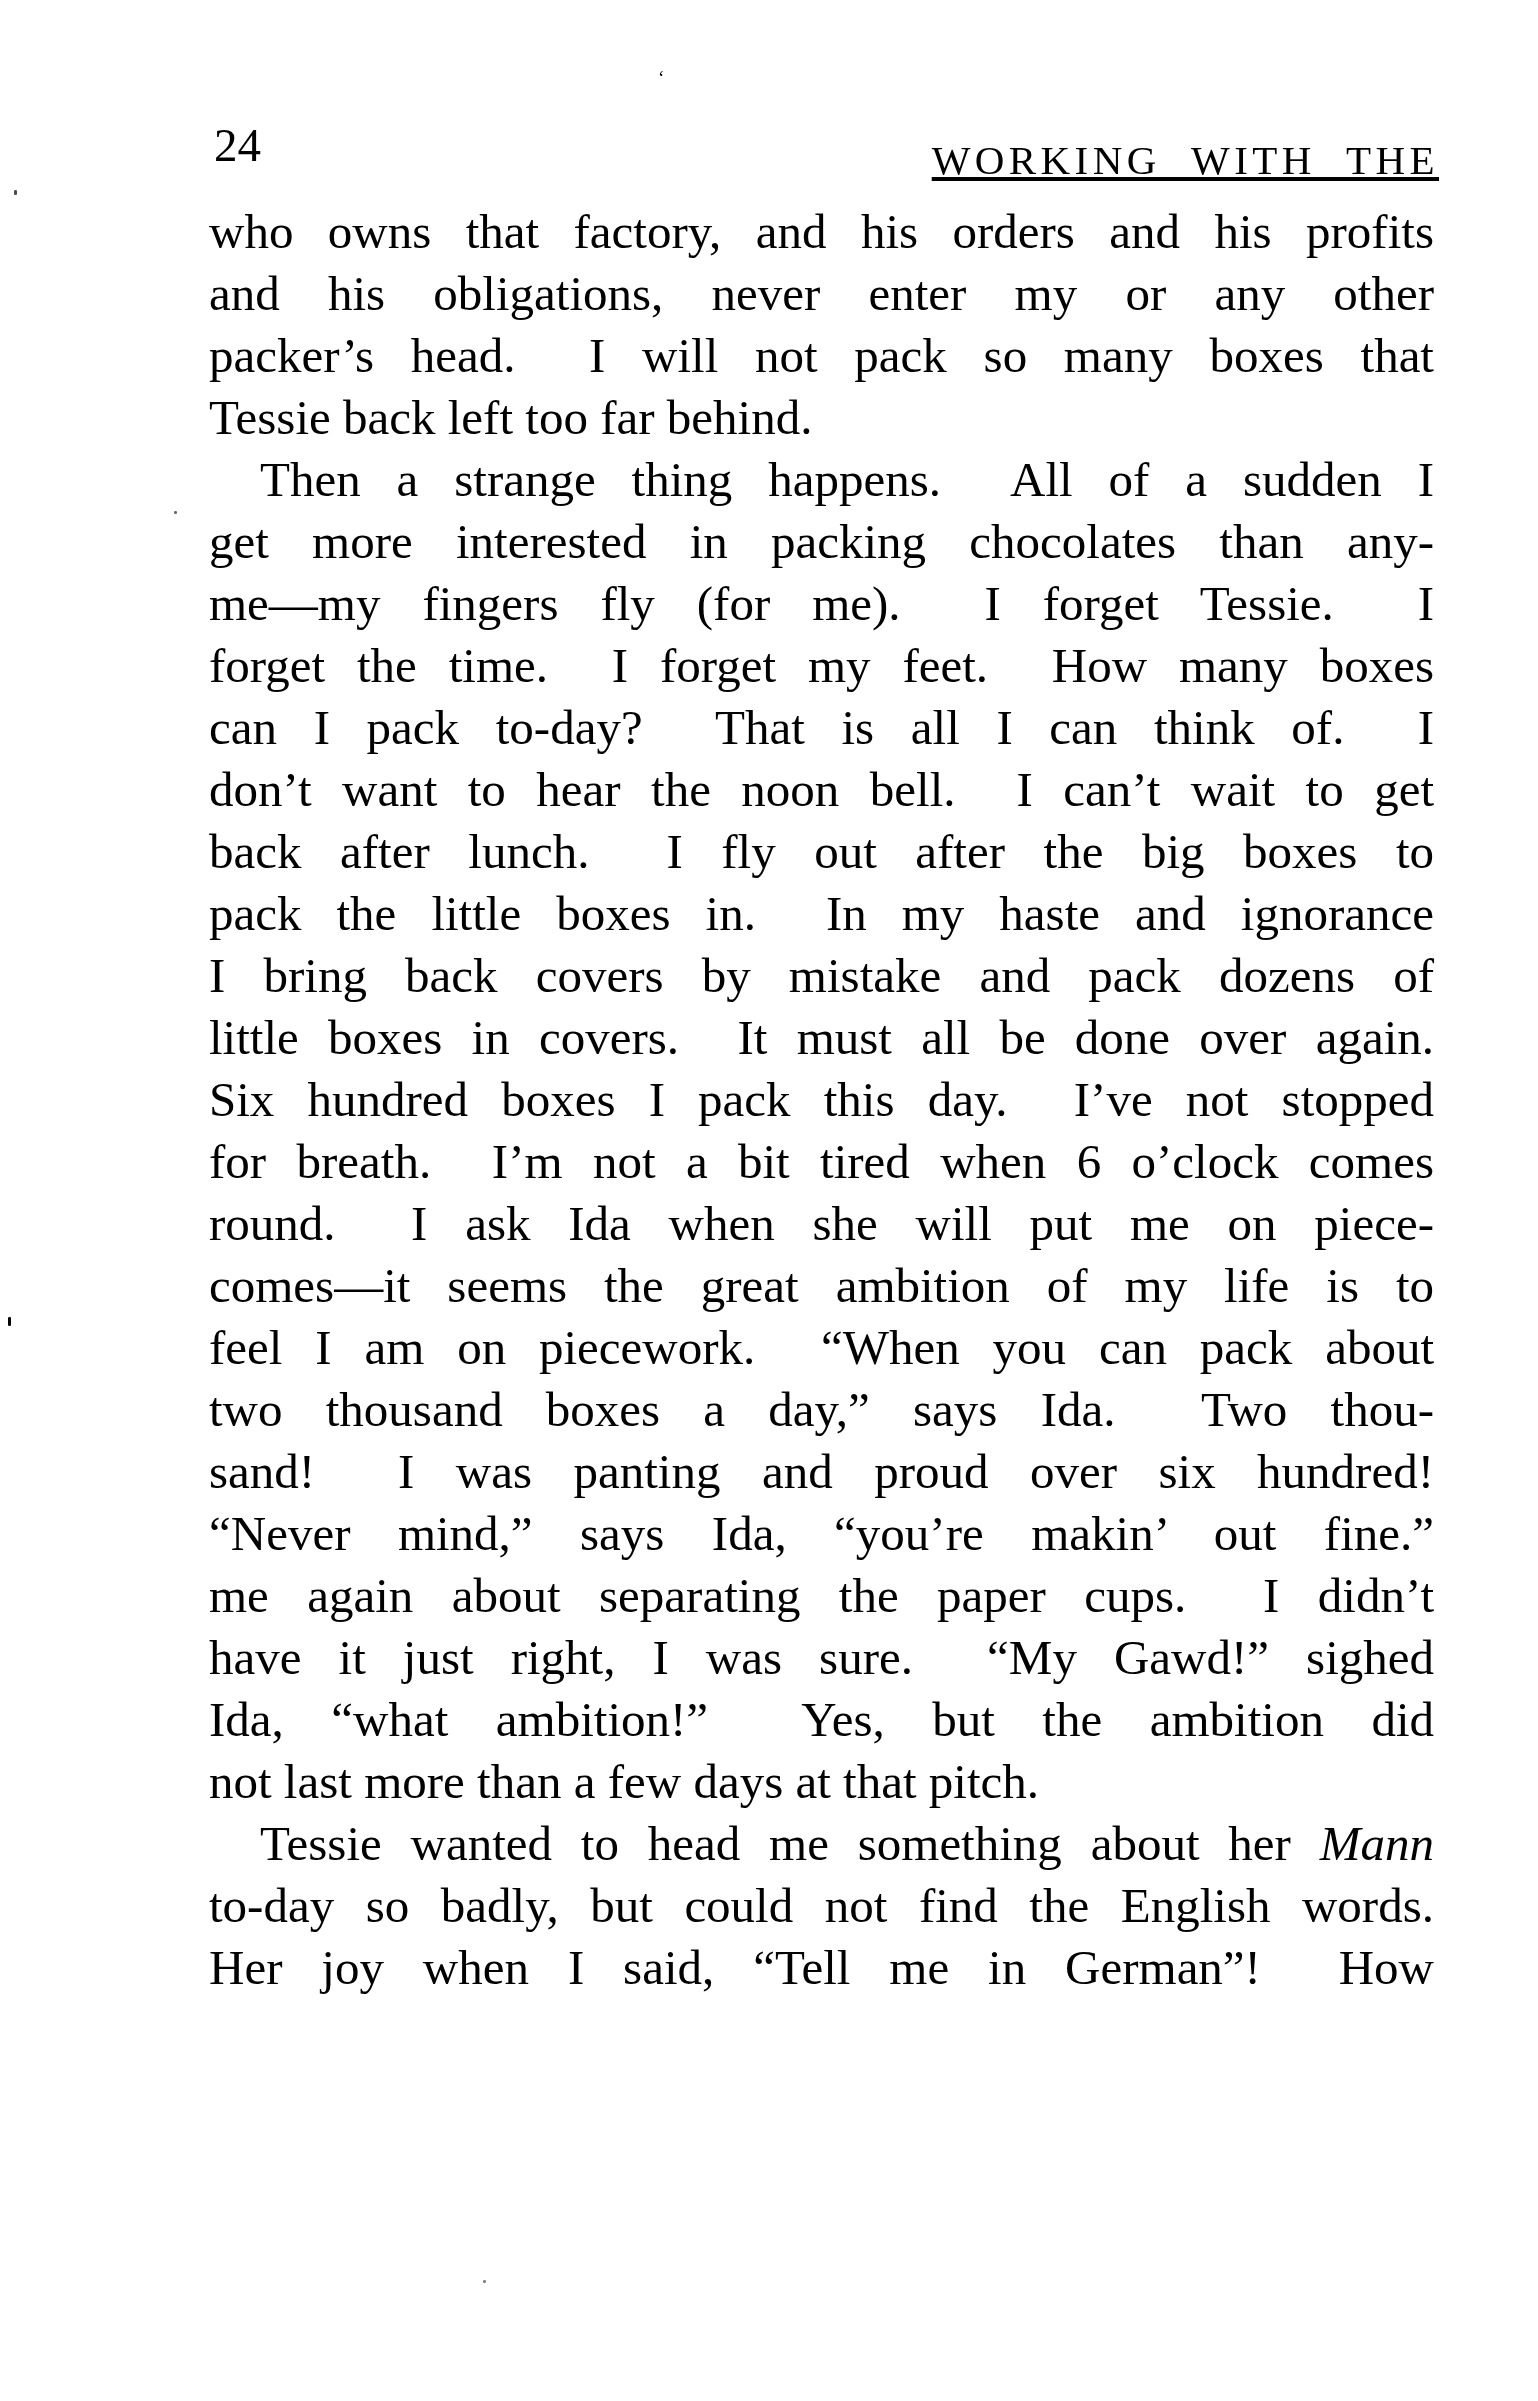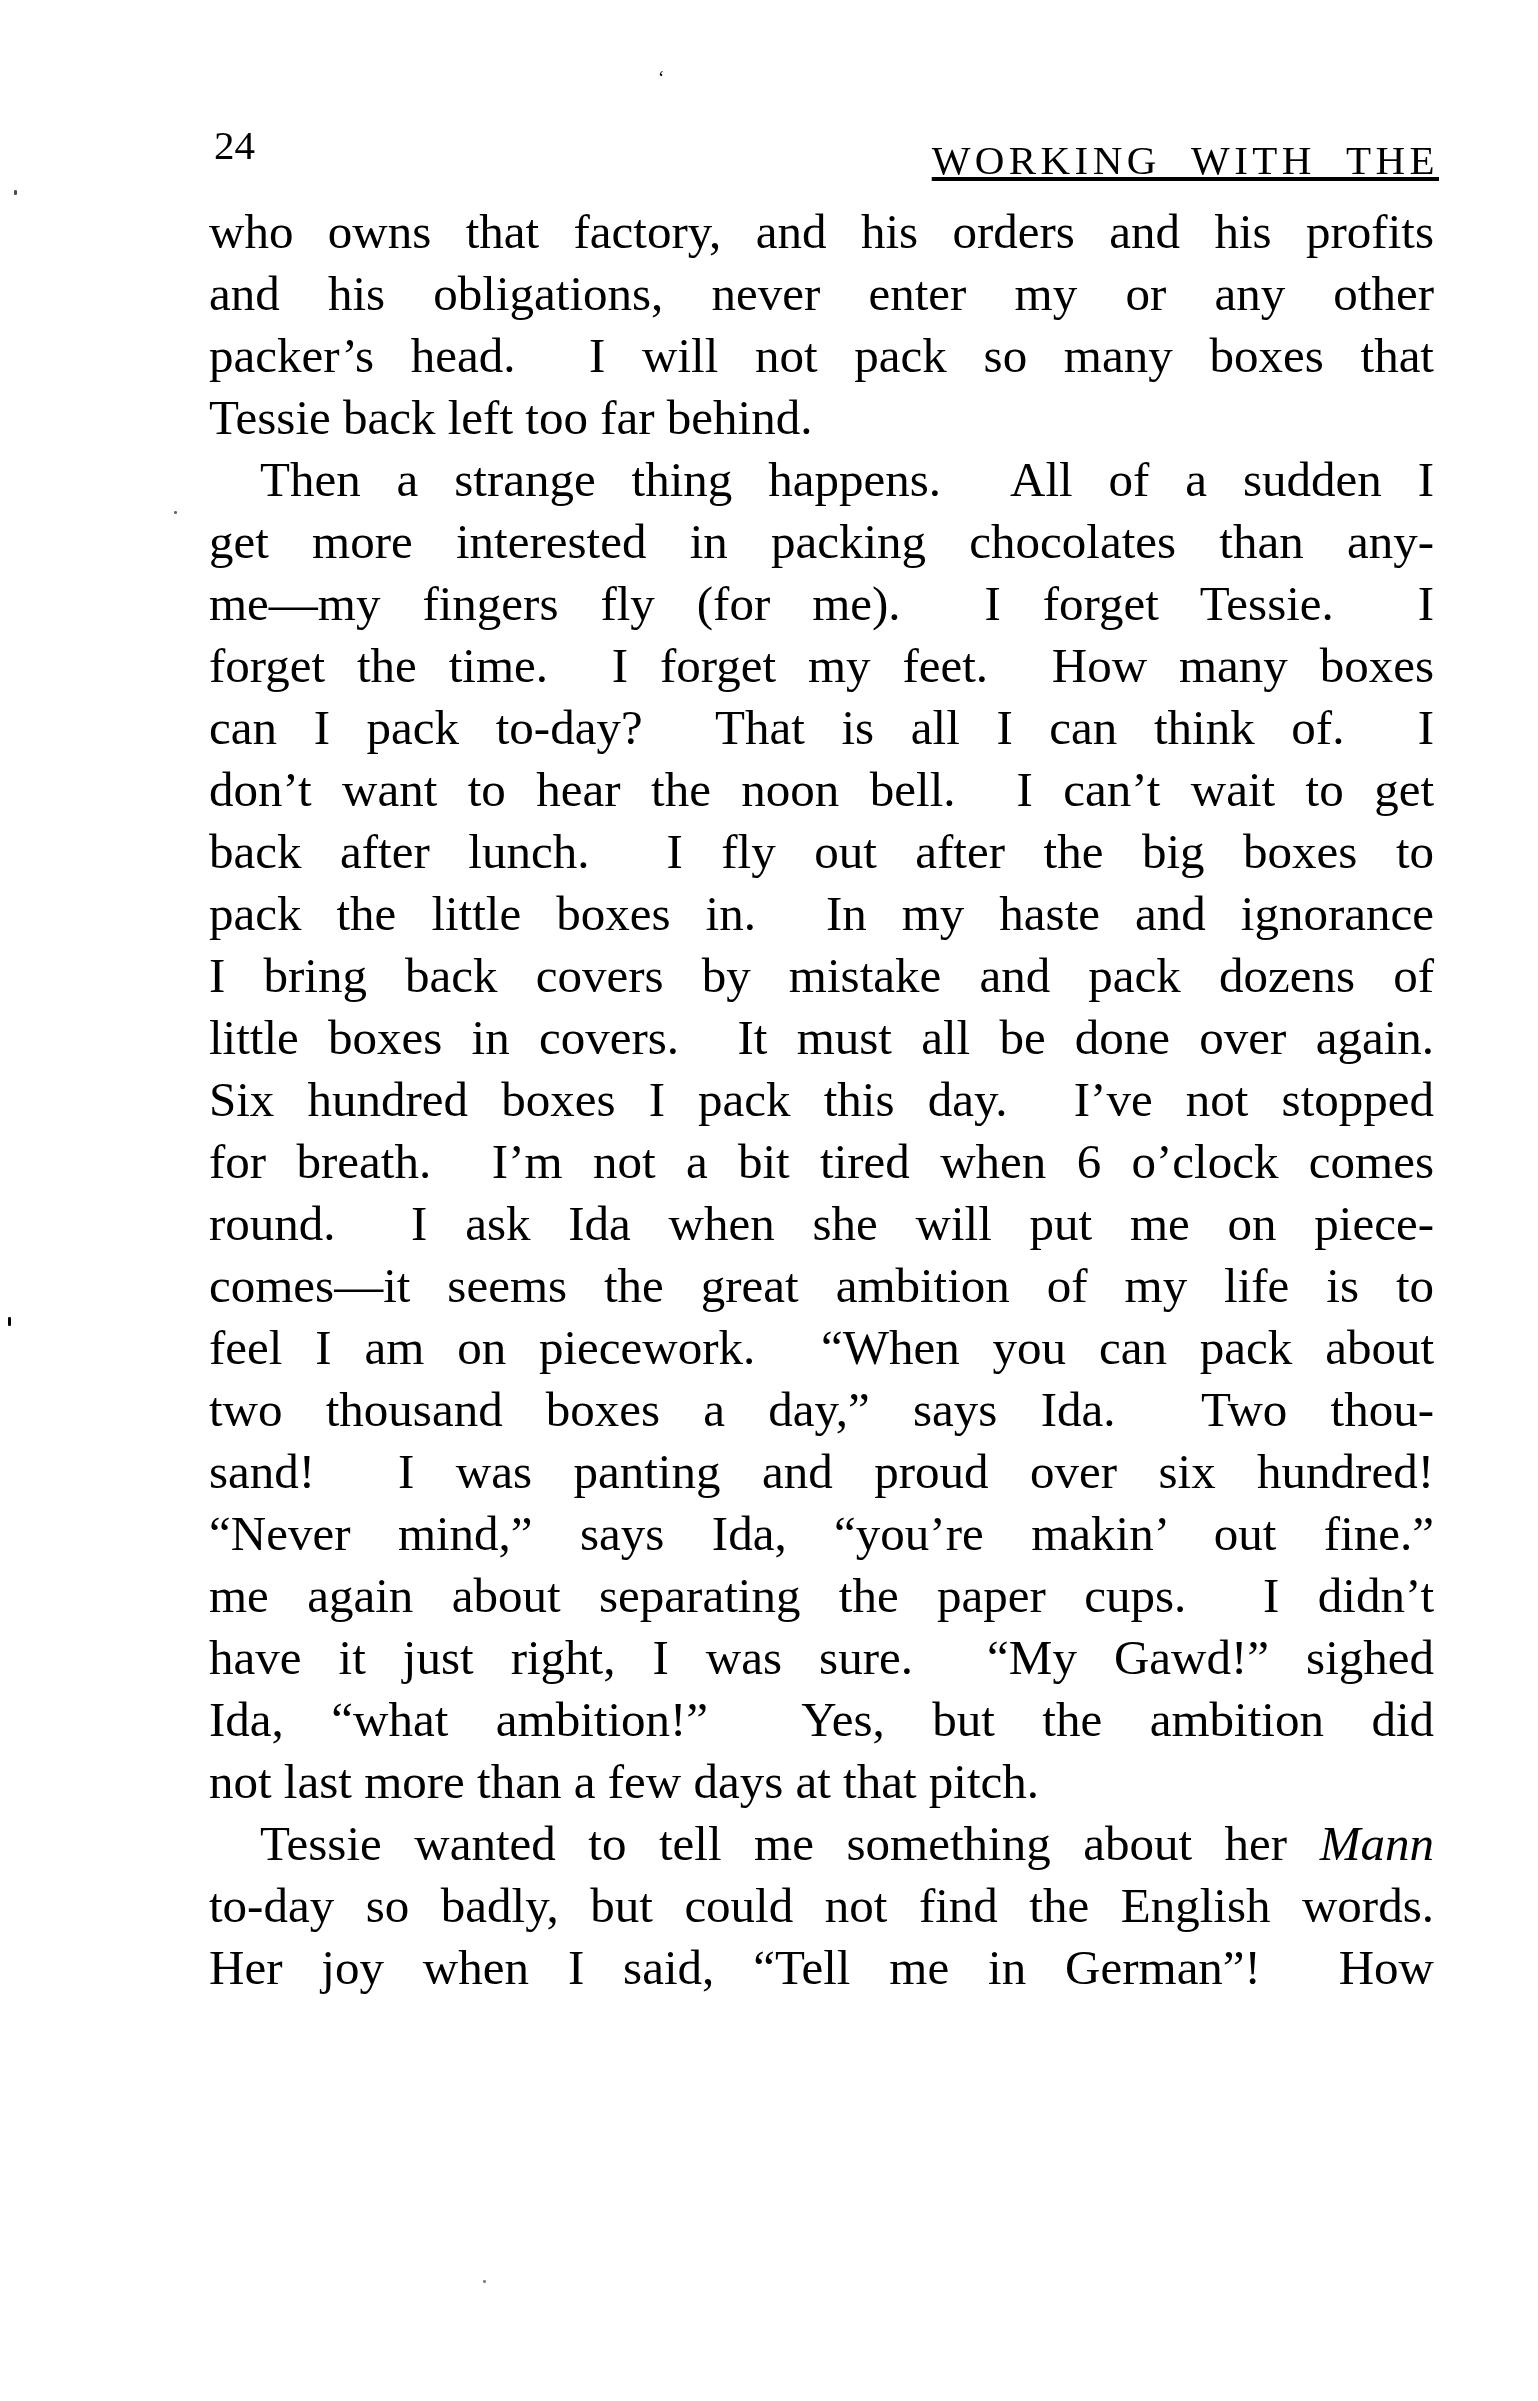--- a/index.html
+++ b/index.html
@@ -13,21 +13,21 @@
   }
   .page { position: absolute; inset: 0; }
 
   .running-header {
     position: absolute;
     top: 120px; left: 214px; width: 1225px; height: 51px;
     font-size: 41px; line-height: 51px;
   }
   .page-number {
     position: absolute; left: 0; top: 0;
-    font-size: 41px;
+    font-size: 47px;
   }
   .header-title {
     position: absolute; left: 0; top: 15px; width: 100%;
     text-align: right;
     letter-spacing: 4.4px;
     word-spacing: 16.5px;
     text-decoration: underline;
   }
 
   .body-text {
@@ -94,19 +94,19 @@
     <div class="line">round.&nbsp; I ask Ida when she will put me on piece-</div>
     <div class="line">comes—it seems the great ambition of my life is to</div>
     <div class="line">feel I am on piecework.&nbsp; “When you can pack about</div>
     <div class="line">two thousand boxes a day,” says Ida.&nbsp; Two thou-</div>
     <div class="line">sand!&nbsp; I was panting and proud over six hundred!</div>
     <div class="line">“Never mind,” says Ida, “you’re makin’ out fine.”</div>
     <div class="line">me again about separating the paper cups.&nbsp; I didn’t</div>
     <div class="line">have it just right, I was sure.&nbsp; “My Gawd!” sighed</div>
     <div class="line">Ida, “what ambition!”&nbsp; Yes, but the ambition did</div>
     <div class="line para-end">not last more than a few days at that pitch.</div>
-    <div class="line indent"><span>Tessie wanted to tell me something about her</span> <i>Mann</i></div>
+    <div class="line indent"><span>Tessie wanted to head me something about her</span> <i>Mann</i></div>
     <div class="line">to-day so badly, but could not find the English words.</div>
     <div class="line">Her joy when I said, “Tell me in German”!&nbsp; How</div>
   </div>
 
 </div>
 
 
 </body></html>

